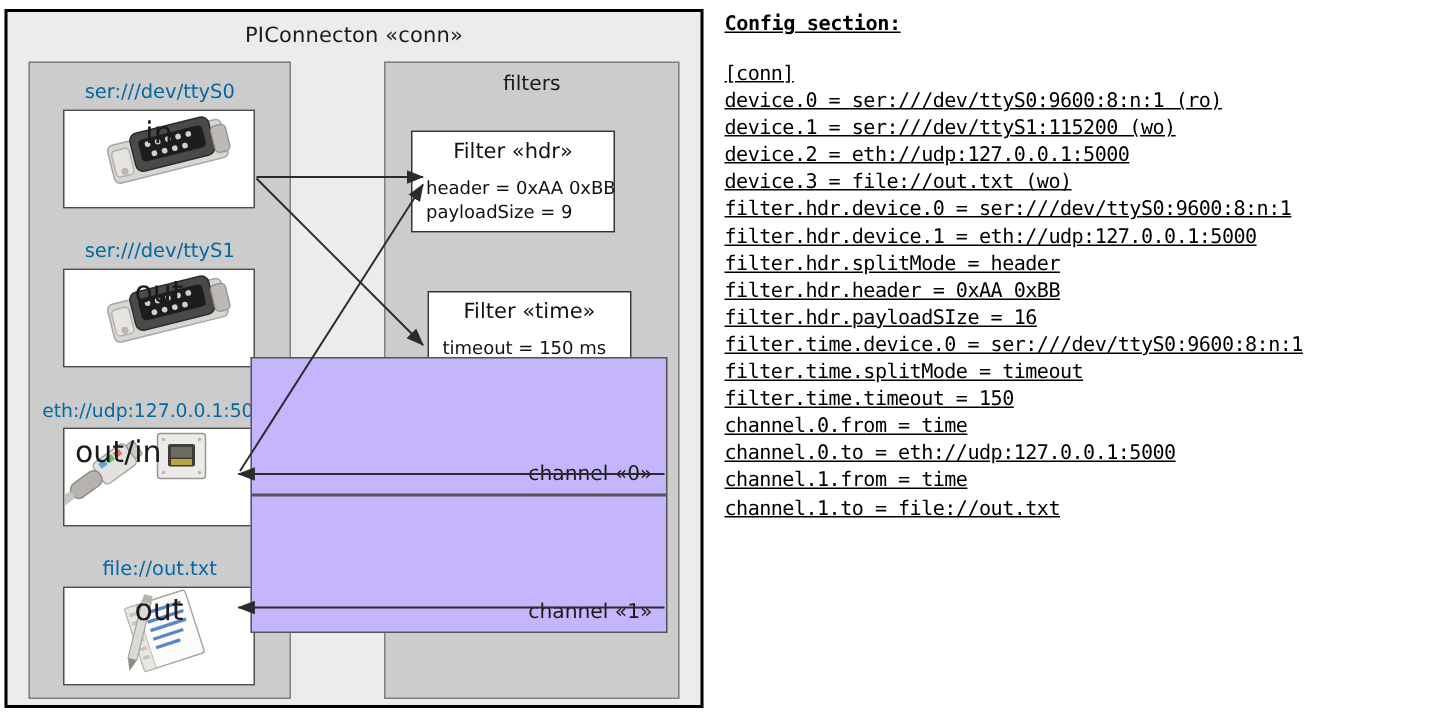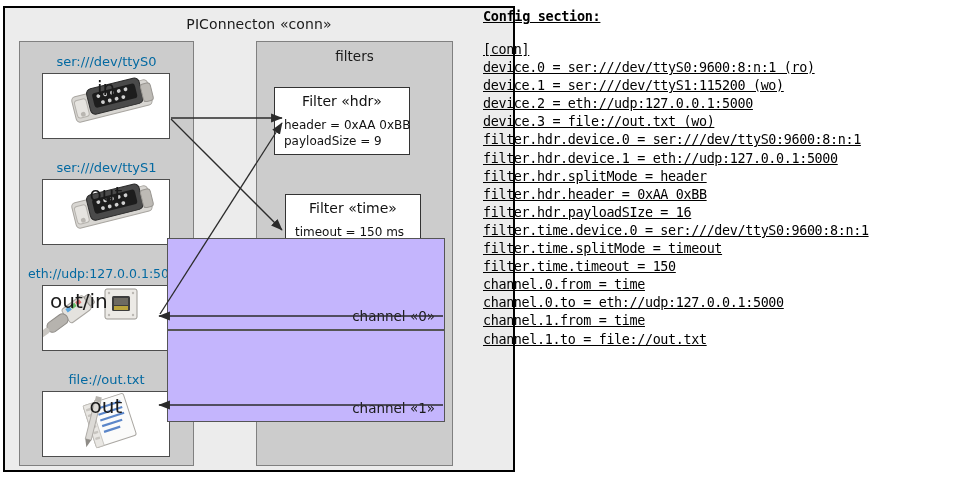--- a/index.html
+++ b/index.html
@@ -13,21 +13,21 @@
     font-family: "DejaVu Sans", sans-serif;
     overflow: hidden;
     position: relative;
   }
 
   
   #diagram-root {
     position: absolute;
     left: 3px;
     top: 6px;
-    width: 512px;
+    width: 466px;
     height: 466px;
     background: #ececec;
     border: 2px solid #000000;
     box-sizing: border-box;
   }
 
   .diagram-title {
     position: absolute;
     left: 0;
     top: 8px;

